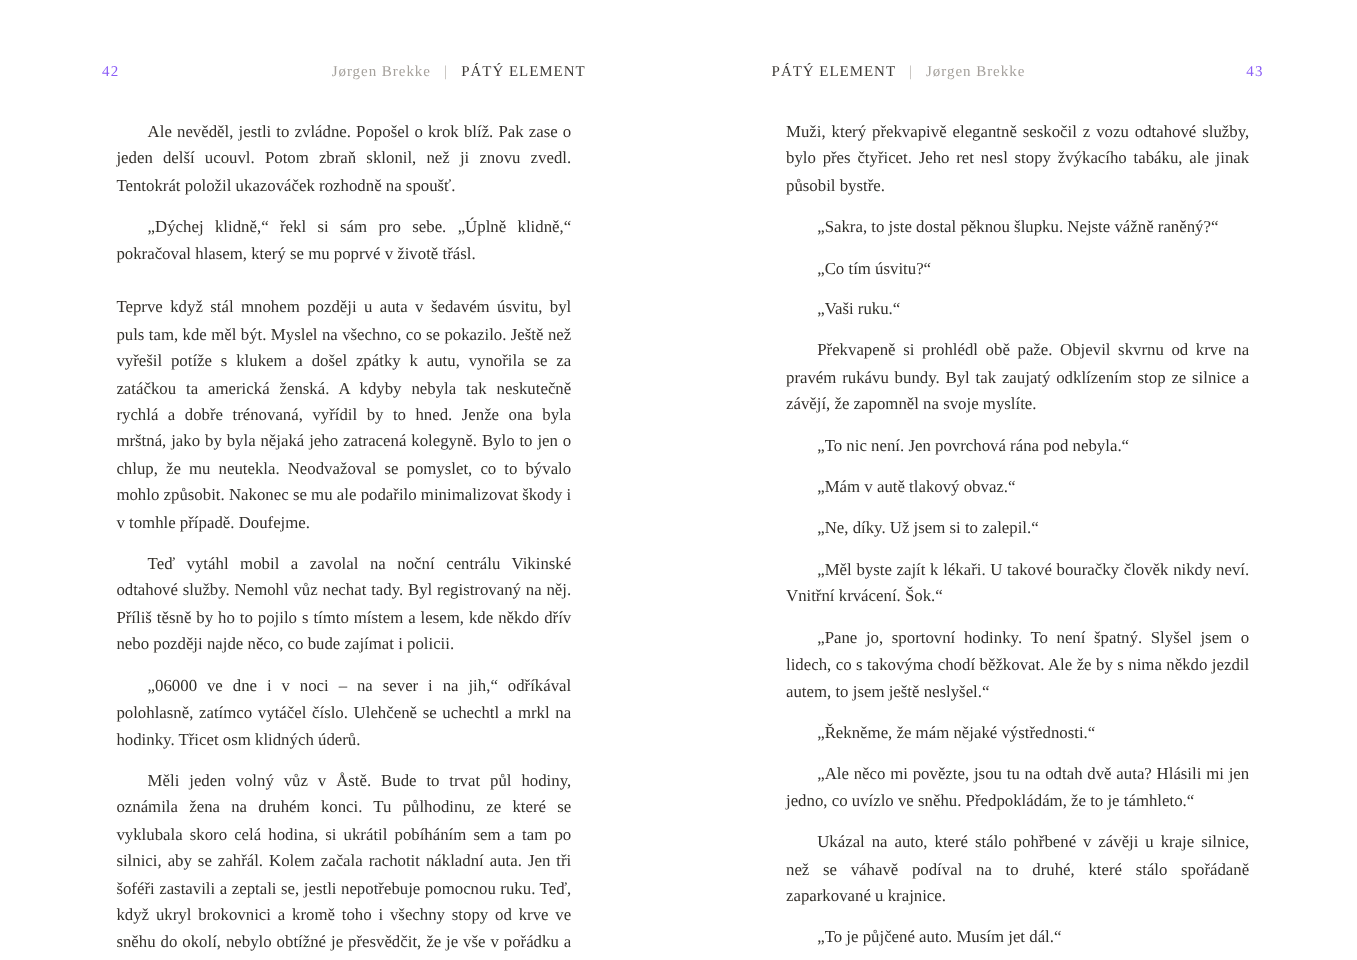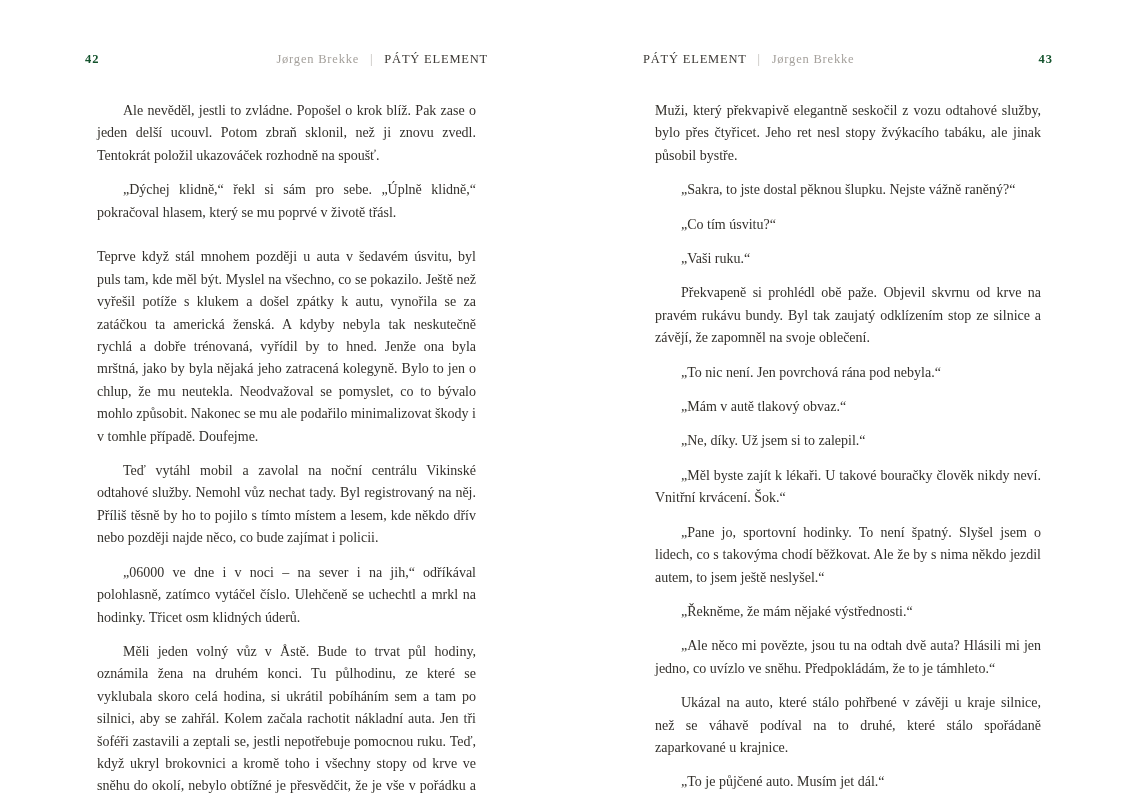--- a/index.html
+++ b/index.html
@@ -28,23 +28,23 @@
 
   .page-header {
     display: flex;
     justify-content: space-between;
     align-items: baseline;
     font-size: 12.5px;
     margin-bottom: 33px;
     white-space: nowrap;
   }
   .page-number {
-    font-weight: 700;
+    font-weight: 400;
     letter-spacing: 1px;
-    color: #14532d;
+    color: #8b5cf6;
   }
   .running-head { letter-spacing: 0.8px; }
   .running-head .author    { color: #a5a19c; font-weight: 400; }
   .running-head .separator { color: #bcb8b3; margin: 0 7px; font-weight: 400; }
   .running-head .book-title{ font-weight: 400; color: #3c3935; }
 
   .page-body {
     font-size: 14px;
     line-height: 22.4px;
     text-align: justify;
@@ -88,21 +88,21 @@
         <span class="separator">|</span>
         <span class="author">Jørgen Brekke</span>
       </span>
       <span class="page-number">43</span>
     </header>
     <div class="page-body">
         <p class="para">Muži, který překvapivě elegantně seskočil z vozu odtahové služby, bylo přes čtyřicet. Jeho ret nesl stopy žvýkacího tabáku, ale jinak působil bystře.</p>
         <p class="para indent">„Sakra, to jste dostal pěknou šlupku. Nejste vážně raněný?“</p>
         <p class="para indent">„Co tím úsvitu?“</p>
         <p class="para indent">„Vaši ruku.“</p>
-        <p class="para indent">Překvapeně si prohlédl obě paže. Objevil skvrnu od krve na pravém rukávu bundy. Byl tak zaujatý odklízením stop ze silnice a závějí, že zapomněl na svoje oblečení.</p>
+        <p class="para indent">Překvapeně si prohlédl obě paže. Objevil skvrnu od krve na pravém rukávu bundy. Byl tak zaujatý odklízením stop ze silnice a závějí, že zapomněl na svoje myslíte.</p>
         <p class="para indent">„To nic není. Jen povrchová rána pod nebyla.“</p>
         <p class="para indent">„Mám v autě tlakový obvaz.“</p>
         <p class="para indent">„Ne, díky. Už jsem si to zalepil.“</p>
         <p class="para indent">„Měl byste zajít k lékaři. U takové bouračky člověk nikdy neví. Vnitřní krvácení. Šok.“</p>
         <p class="para indent">„Pane jo, sportovní hodinky. To není špatný. Slyšel jsem o lidech, co s takovýma chodí běžkovat. Ale že by s nima někdo jezdil autem, to jsem ještě neslyšel.“</p>
         <p class="para indent">„Řekněme, že mám nějaké výstřednosti.“</p>
         <p class="para indent">„Ale něco mi povězte, jsou tu na odtah dvě auta? Hlásili mi jen jedno, co uvízlo ve sněhu. Předpokládám, že to je támhleto.“</p>
         <p class="para indent">Ukázal na auto, které stálo pohřbené v závěji u kraje silnice, než se váhavě podíval na to druhé, které stálo spořádaně zaparkované u krajnice.</p>
         <p class="para indent">„To je půjčené auto. Musím jet dál.“</p>
         <p class="para indent">„Půjčené? Vy jste sehnal půjčené auto ještě dřív, než dojela odtahová služba? A tak brzo ráno?“</p>

